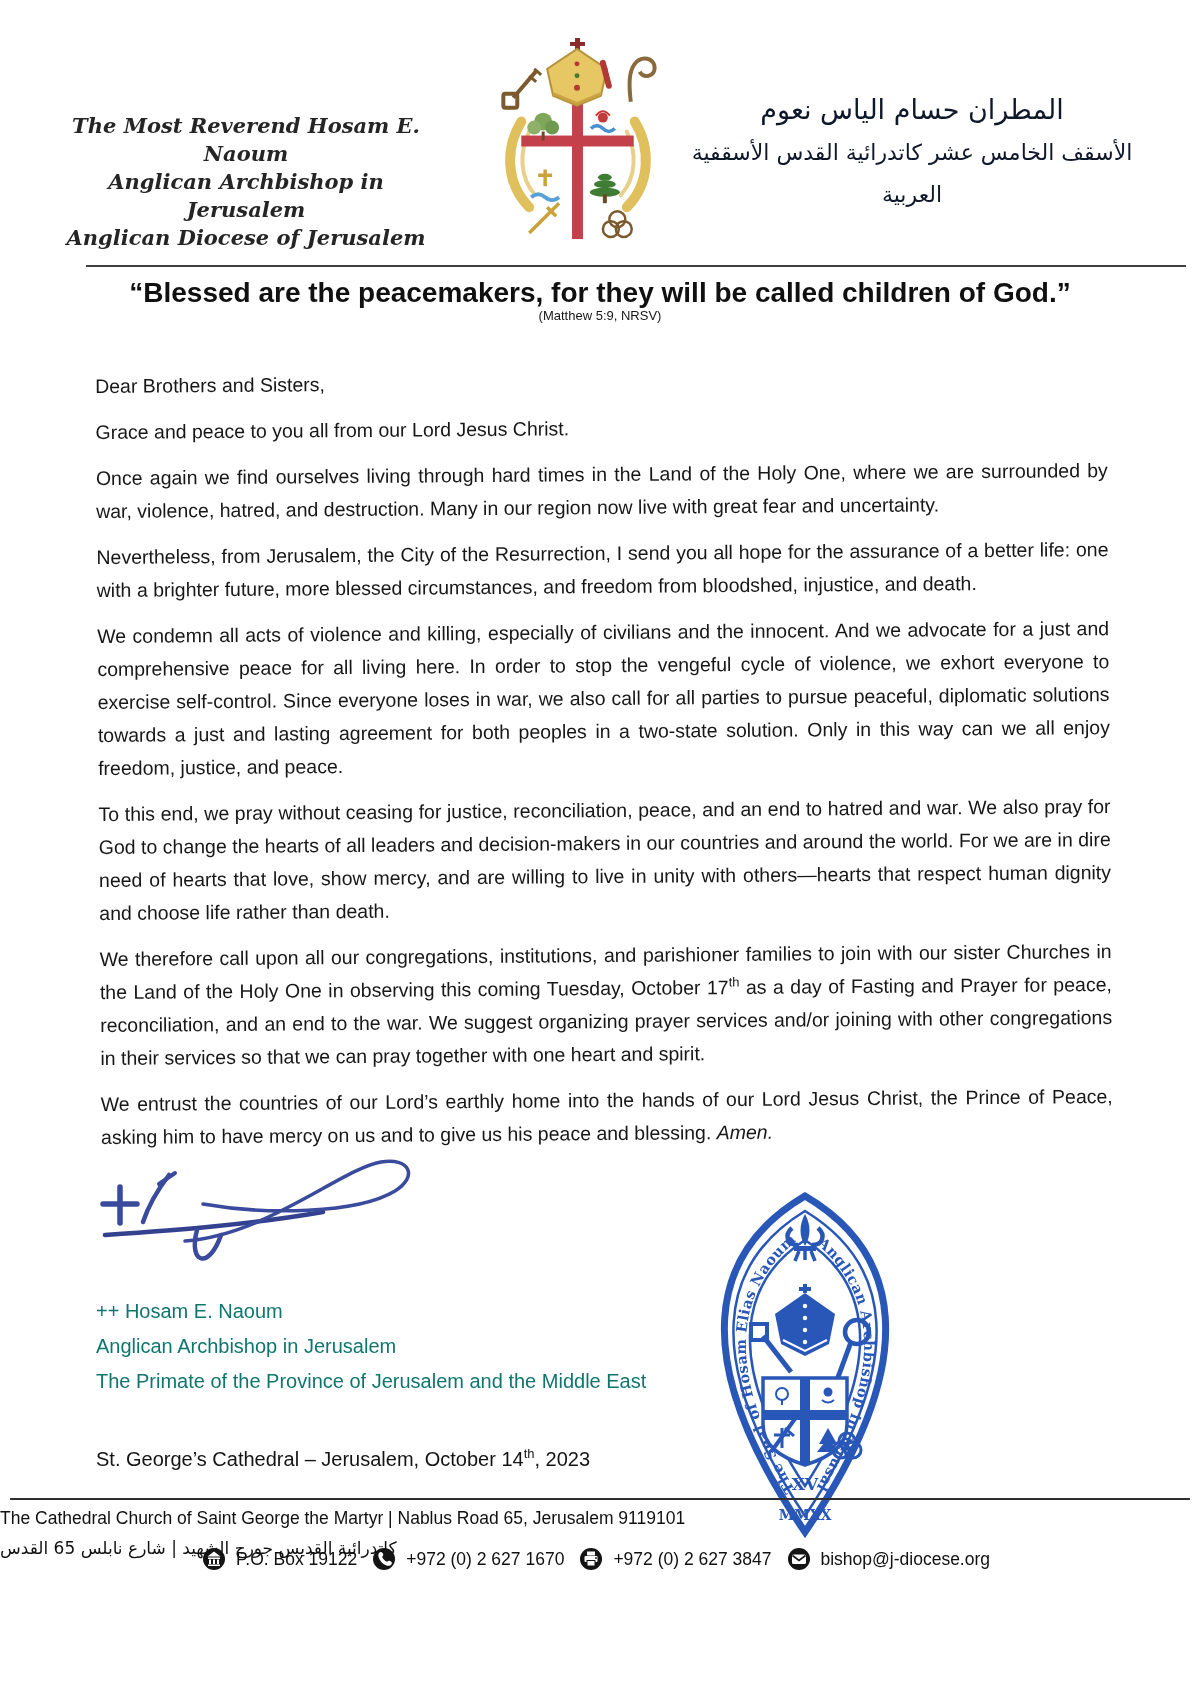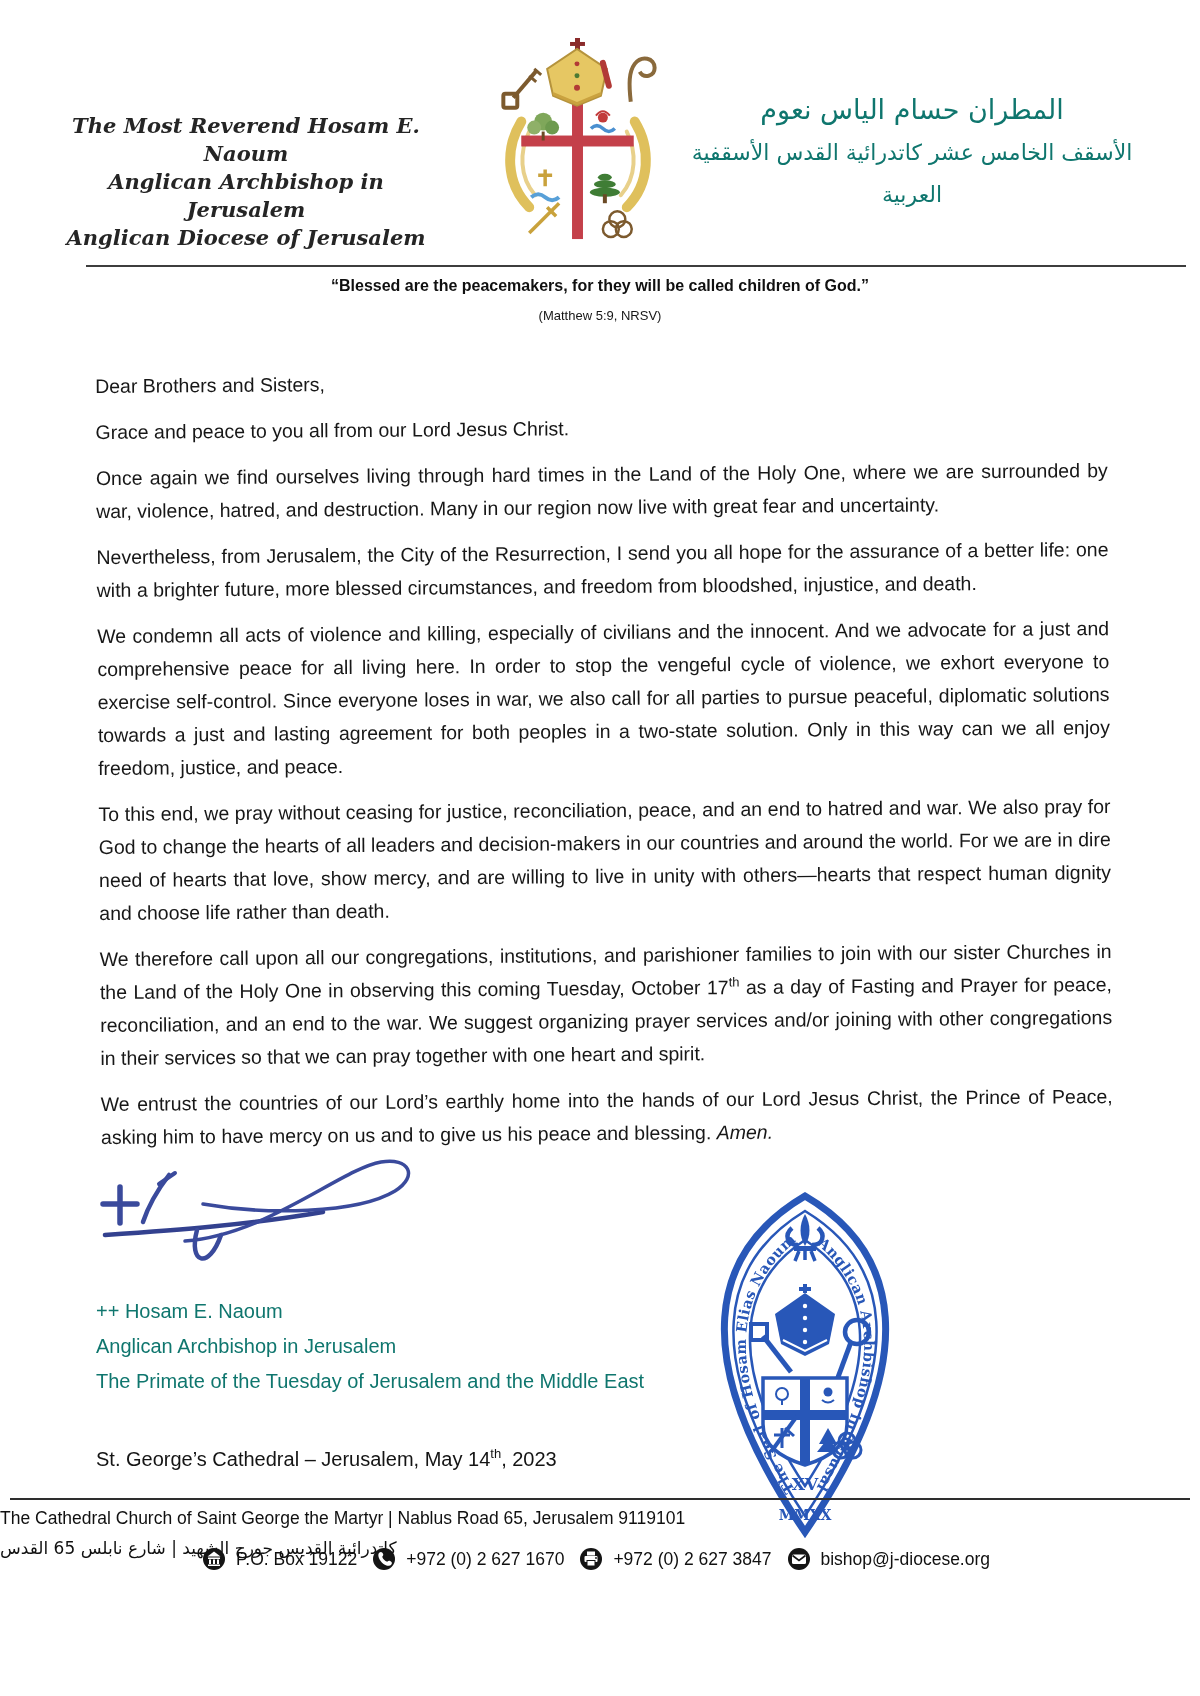--- a/index.html
+++ b/index.html
@@ -10,29 +10,29 @@
   }
   
   .hdr-en{
     position:absolute;left:52px;top:112px;width:388px;text-align:center;
     font-family:"DejaVu Serif",serif;font-style:italic;font-weight:600;
     font-size:21px;line-height:28px;color:#252525;
   }
   .crest{position:absolute;left:482px;top:36px;width:192px;height:214px;}
   .hdr-ar{
     position:absolute;right:48px;top:88px;width:480px;text-align:center;
-    direction:rtl;font-family:"DejaVu Sans",sans-serif;color:#0f766e;
+    direction:rtl;font-family:"DejaVu Sans",sans-serif;color:#0f172a;
   }
   .ar1{font-size:27px;line-height:44px;}
   .ar2{font-size:26px;line-height:44px;}
   .ar3{font-size:22px;line-height:42px;}
   .rule-top{position:absolute;left:86px;right:14px;top:265px;height:2px;background:#3d3d3d;}
   
   .quote{position:absolute;left:0;right:0;top:277px;text-align:center;
-    font-weight:bold;font-size:16px;color:#101010;}
+    font-weight:bold;font-size:28px;color:#101010;}
   .quote-ref{position:absolute;left:0;right:0;top:308px;text-align:center;
     font-size:13px;color:#161616;}
   
   .letter-body{
     position:absolute;left:95px;top:370px;width:1012px;
     font-size:19.5px;line-height:33px;color:#171717;
     transform:rotate(-0.45deg);transform-origin:left top;
   }
   .letter-body p{margin:0 0 13px 0;text-align:justify;}
   .letter-body p.short{text-align:left;}
@@ -151,24 +151,24 @@
       <path d="M74,42 L90,31" stroke-width="4"></path>
       <path d="M20,93 C92,88 162,83 238,70" stroke-width="4.5" stroke="#33418f"></path>
       <path d="M100,99 C182,93 256,27 296,20 C324,15 334,34 310,49 C272,72 180,73 118,62" stroke-width="3.5"></path>
       <path d="M112,88 C103,122 124,128 136,93" stroke-width="4.5"></path>
     </g>
   </svg>
 
   <div class="sig-block">
     <div>++ Hosam E. Naoum</div>
     <div>Anglican Archbishop in Jerusalem</div>
-    <div>The Primate of the Tuesday of Jerusalem and the Middle East</div>
-  </div>
-
-  <div class="date-line"><span>St. George’s Cathedral – Jerusalem, May 14</span><sup>th</sup><span>, 2023</span></div>
+    <div>The Primate of the Province of Jerusalem and the Middle East</div>
+  </div>
+
+  <div class="date-line"><span>St. George’s Cathedral – Jerusalem, October 14</span><sup>th</sup><span>, 2023</span></div>
 
   <svg class="seal" viewBox="0 0 322 352" aria-hidden="true">
     <g fill="none" stroke="#2857b8">
       <path d="M160,8 C252,62 282,166 160,344 C38,166 68,62 160,8 Z" stroke-width="7"></path>
       <path d="M160,23 C242,73 268,166 160,328 C52,166 78,73 160,23 Z" stroke-width="2.5"></path>
       <path d="M160,52 C222,92 244,170 160,298 C76,170 98,92 160,52 Z" stroke-width="2.5"></path>
     </g>
     <defs>
       <path id="sealTextLeft" d="M150,302 C78,180 92,104 148,56"></path>
       <path id="sealTextRight" d="M172,56 C228,104 242,180 170,302"></path>

